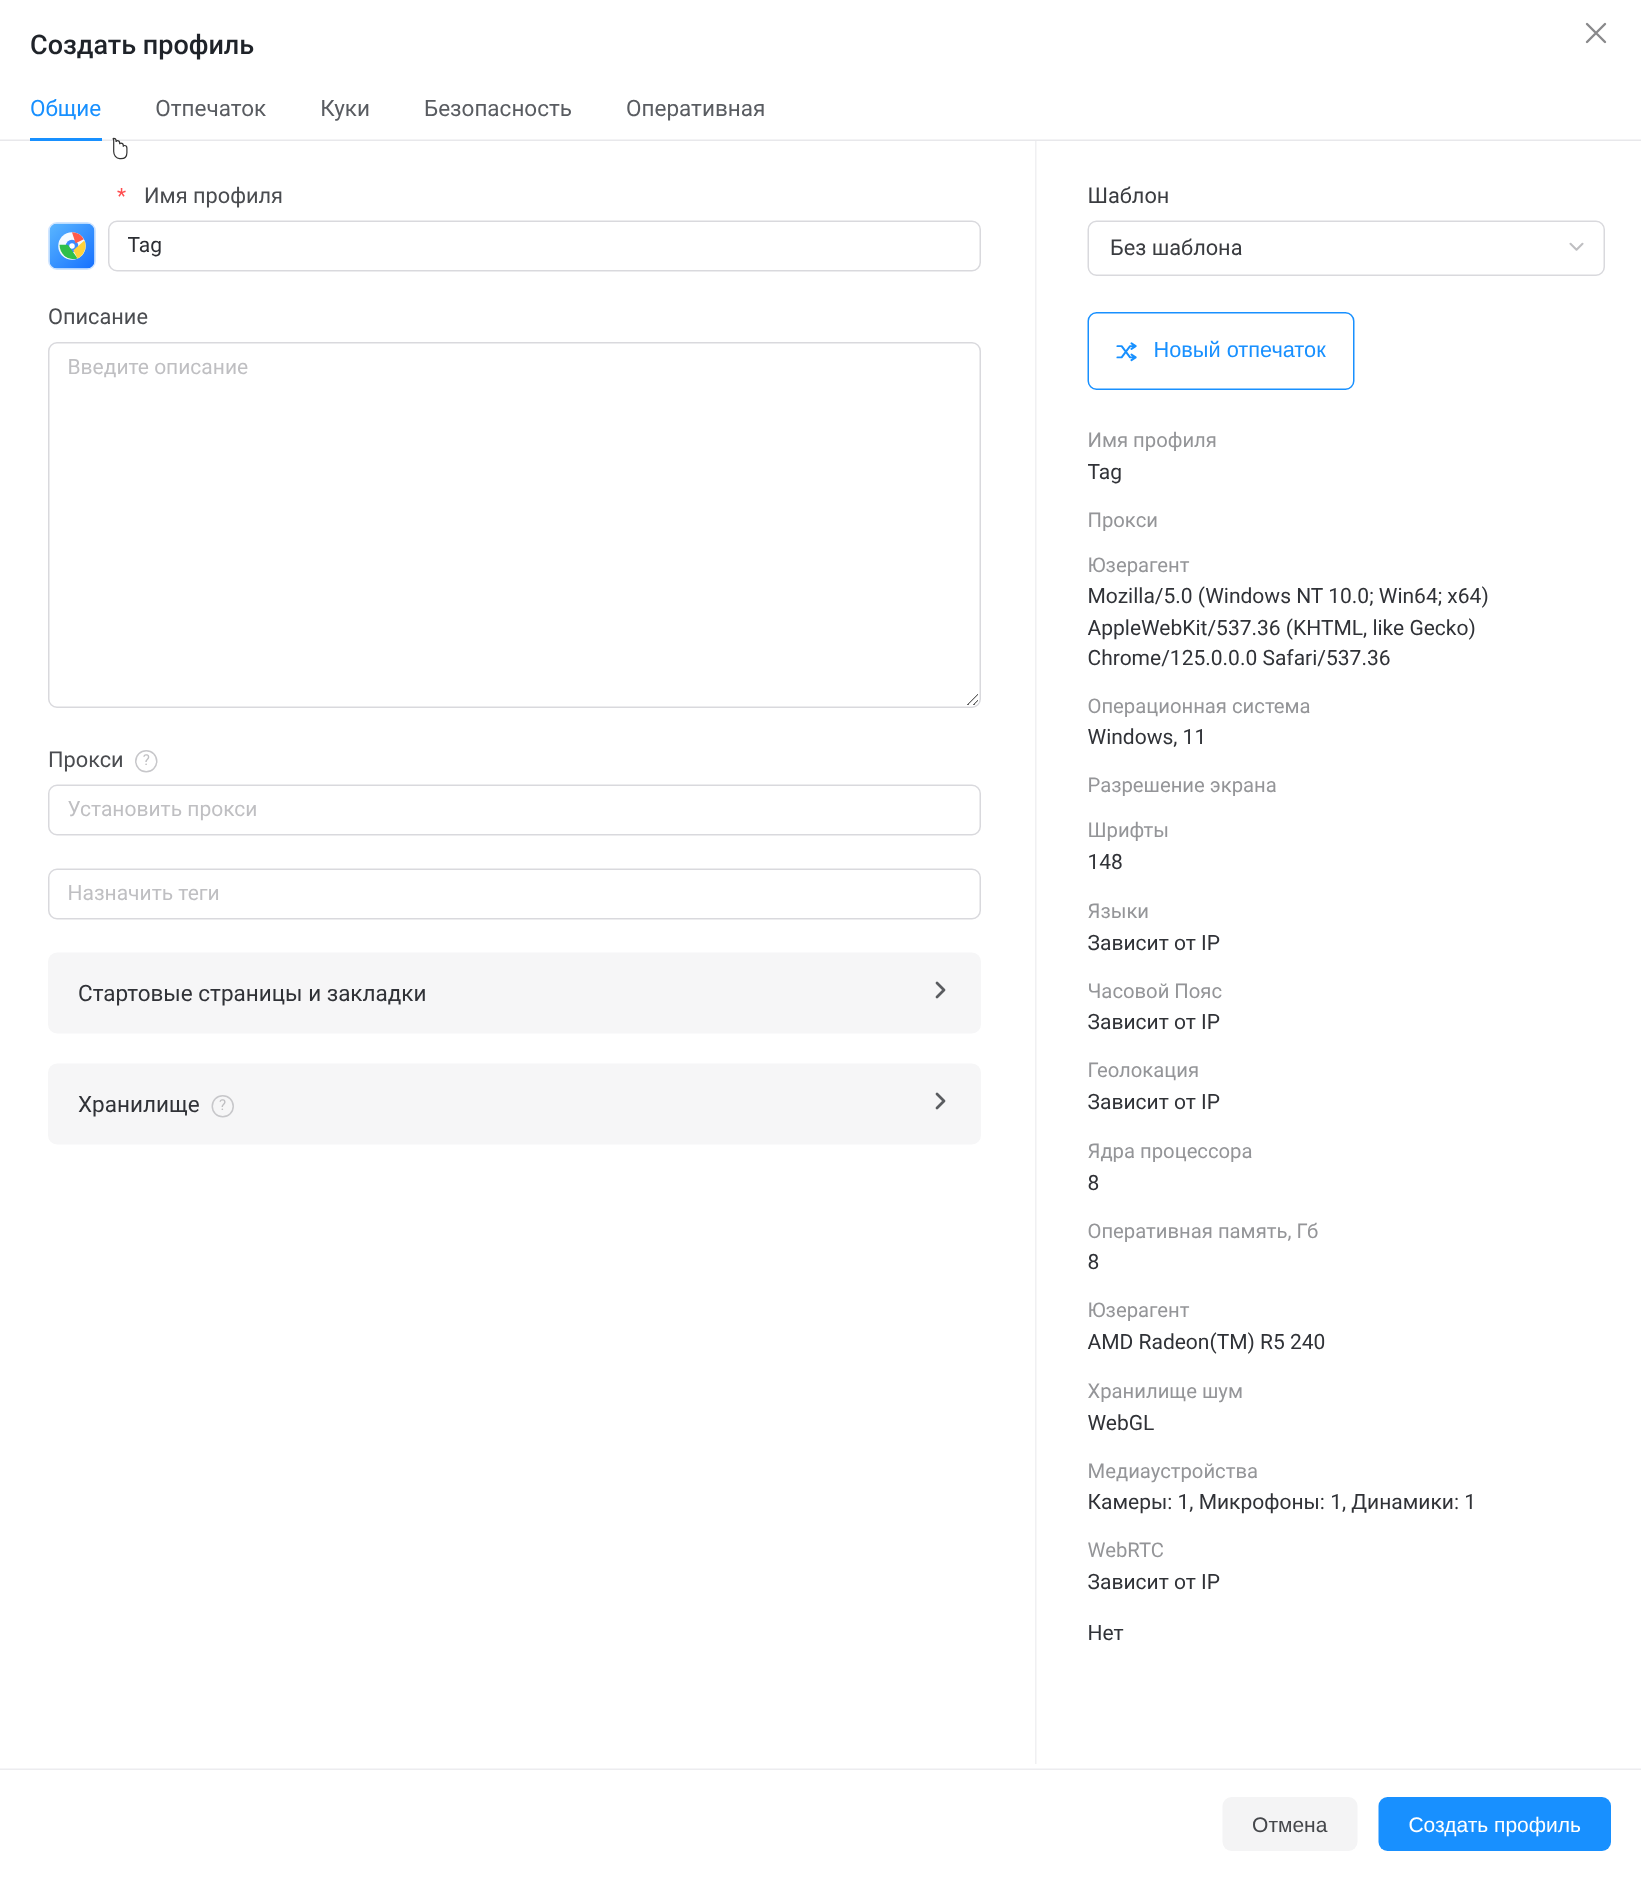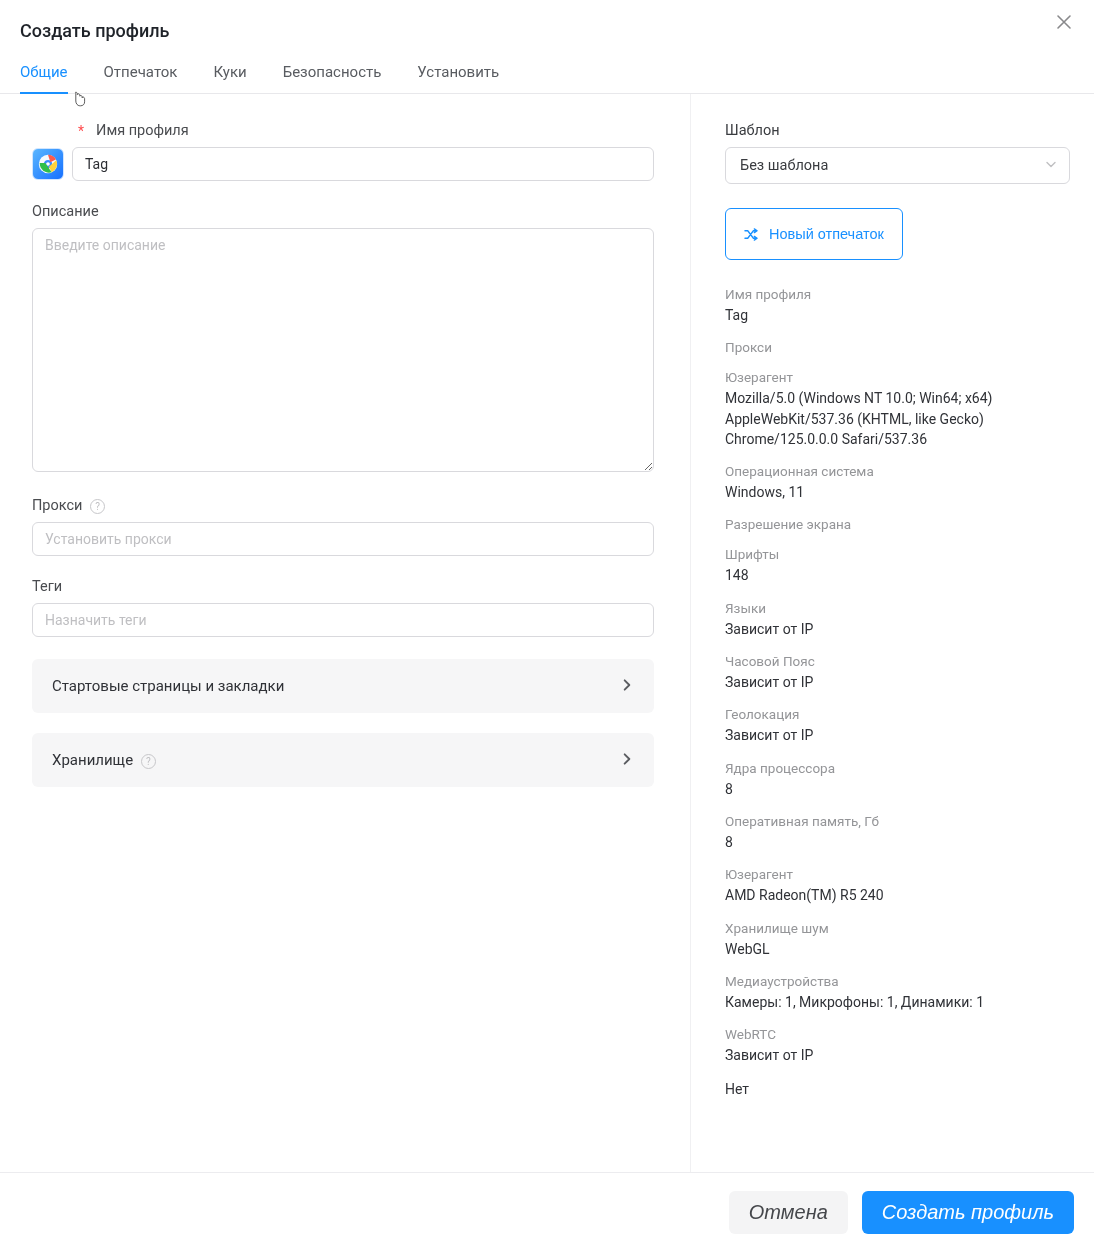--- a/index.html
+++ b/index.html
@@ -211,24 +211,23 @@
     padding: 18px 20px;
     border-top: 1px solid #ececef;
     display: flex;
     justify-content: flex-end;
     gap: 14px;
     background: #fff;
   }
   .btn {
     border-radius: 6px;
     padding: 10px 20px;
-    font-size: 20px;
+    font-size: 14px;
     cursor: pointer;
     border: none;
-    font-style: italic;
   }
   .btn-default {
     background: #f4f4f5;
     color: #45474b;
   }
   .btn-primary {
     background: #1890ff;
     color: #fff;
   }
 </style>
@@ -242,21 +241,21 @@
         <path d="M2 2 L14 14 M14 2 L2 14" stroke="currentColor" stroke-width="1.6" fill="none" stroke-linecap="round"></path>
       </svg>
   </div>
 </div>
 
 <div class="tabs">
   <div class="tab active">Общие</div>
   <div class="tab">Отпечаток</div>
   <div class="tab">Куки</div>
   <div class="tab">Безопасность</div>
-  <div class="tab">Установить</div>
+  <div class="tab">Оперативная</div>
   <svg class="cursor-icon" viewBox="0 0 20 24">
     <path d="M6 3 v9 c0 3 2 6 5 6 h1 c3 0 5-2 5-5 v-4 c0-1-1-2-2-2 s-1 1-1 1 v-1 c0-1-1-2-2-2 s-1 1-1 1 v-1 c0-1-1-2-2-2 s-1 1-1 1 V3 c0-1-1-2-2-2 S6 2 6 3 Z" fill="#fff" stroke="#333" stroke-width="1"></path>
   </svg>
 </div>
 
 <div class="content">
   <div class="left">
     <div class="form-row">
       <div class="name-label-row">
         <span class="req">*</span>
@@ -284,21 +283,20 @@
 
     <div class="form-row">
       <span class="label">
         <span>Прокси</span>
         <span class="help-icon">?</span>
       </span>
       <input class="input" placeholder="Установить прокси" style="">
     </div>
 
     <div class="form-row">
-      <span class="label">Теги</span>
       <input class="input" placeholder="Назначить теги" style="">
     </div>
 
     <div class="collapse">
       <span class="collapse-title">Стартовые страницы и закладки</span>
       <span class="chevron">
         <svg viewBox="0 0 12 12">
             <path d="M4 2 L8 6 L4 10" stroke="currentColor" stroke-width="1.6" fill="none" stroke-linecap="round" stroke-linejoin="round"></path>
           </svg>
       </span>

